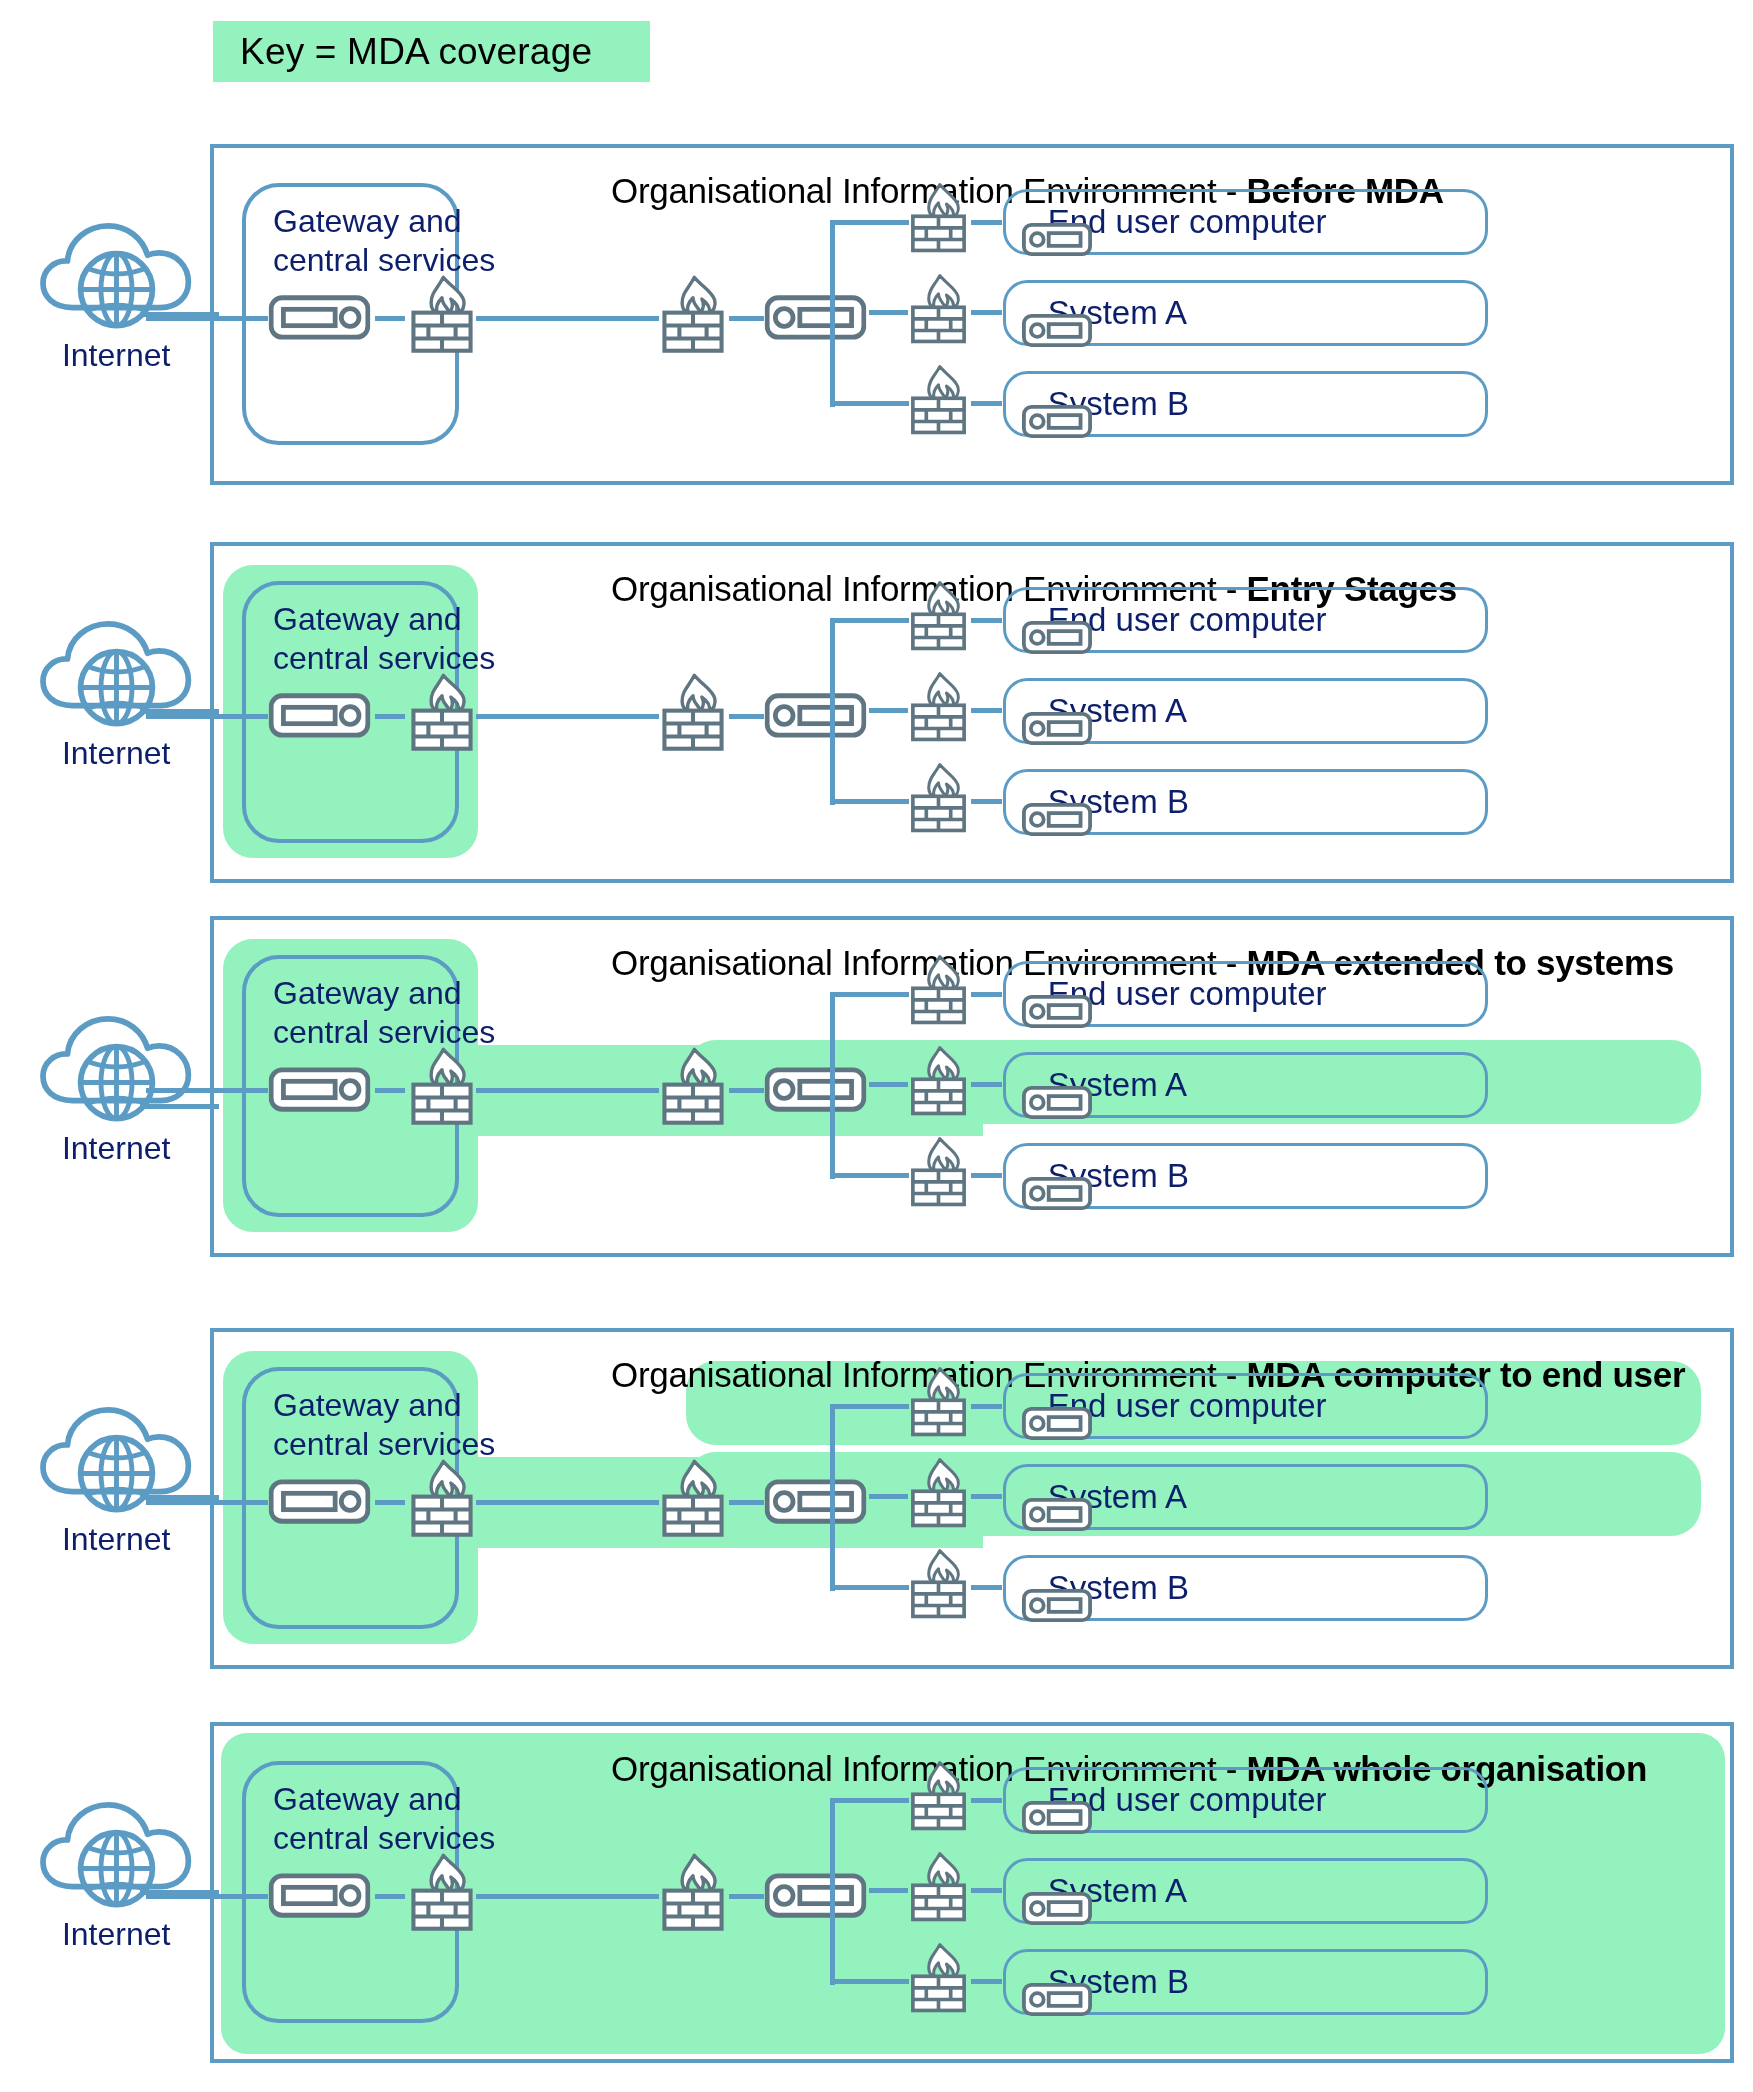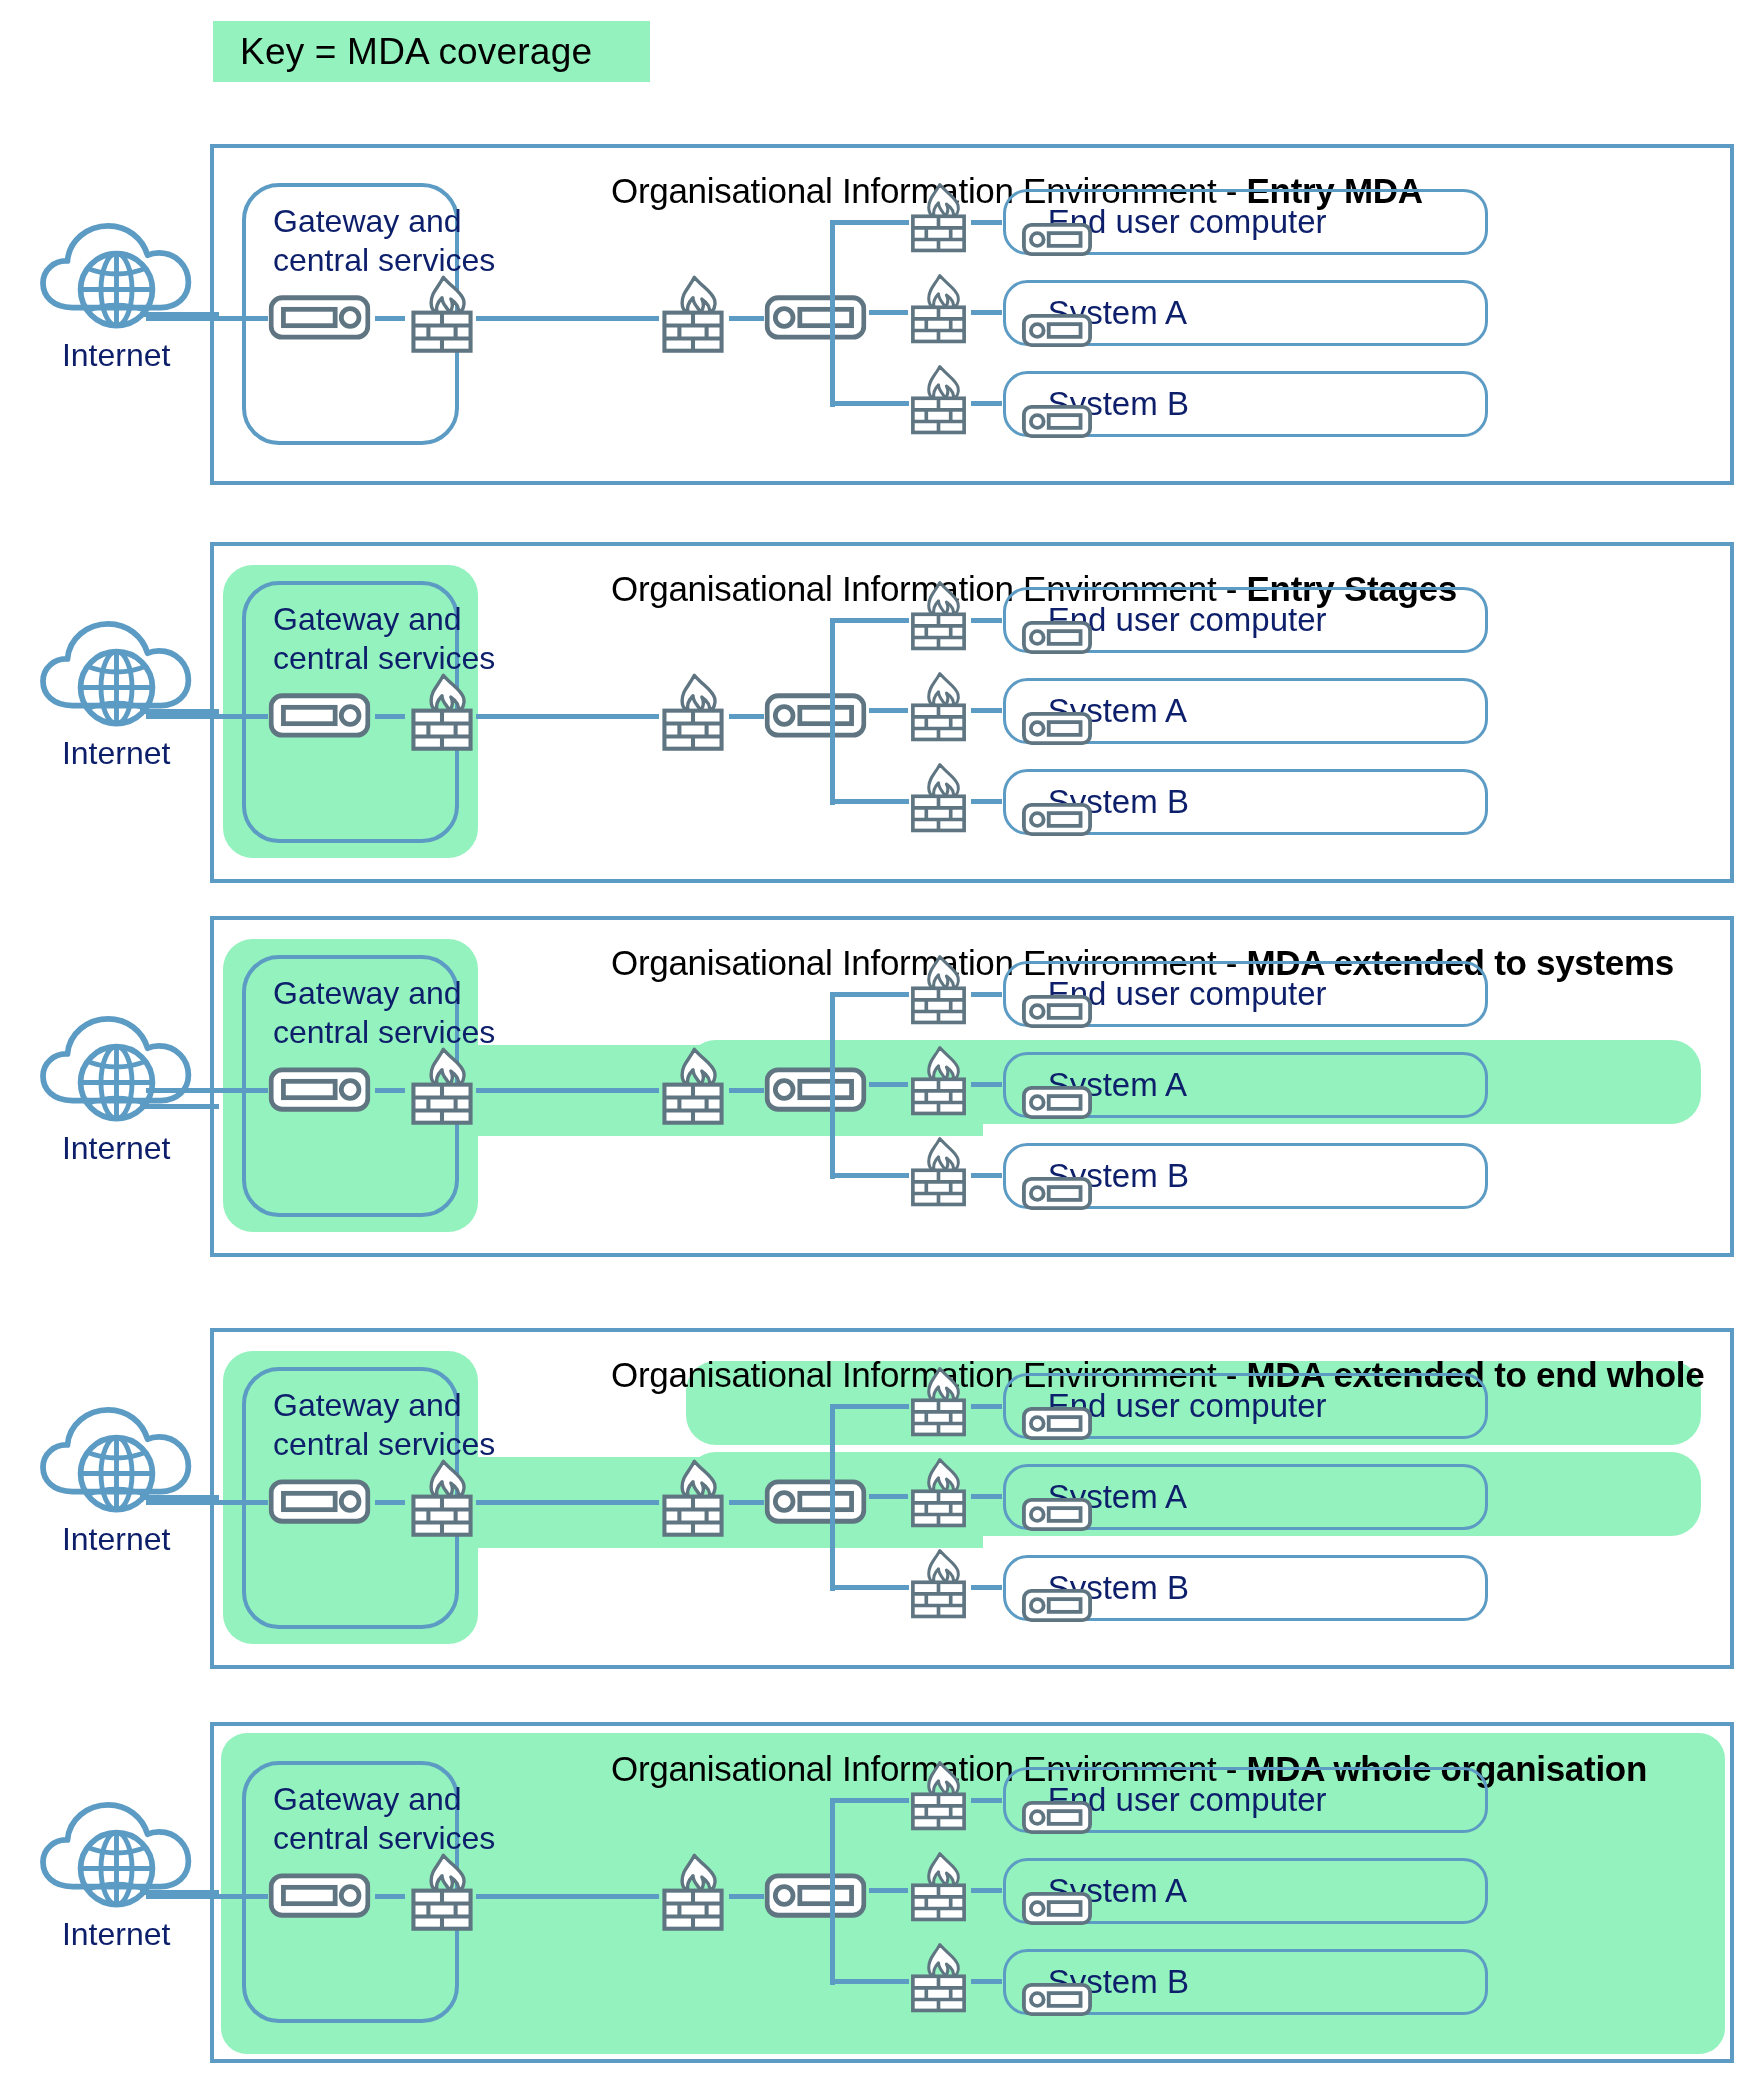--- a/index.html
+++ b/index.html
@@ -69,21 +69,21 @@
 <body>
 
 <div class="stage">
 
   <div class="key-box">
     <span>Key = MDA coverage</span>
   </div>
 
   <div id="panels-root">
       <div class="panel" style="top: 144px; height: 341px;">
-        <div class="panel-title">Organisational Information Environment - <b>Entry MDA</b></div>
+        <div class="panel-title">Organisational Information Environment - <b>Before MDA</b></div>
         <div class="gw-box" style="left:28px;top:35px;width:217px;height:262px;"></div>
         <div class="gw-label" style="left:59px;top:54px;">Gateway and<br>central services</div>
         <div style="position:absolute;left:54px;top:147px;">
           <svg class="ico" width="103" height="45" style="overflow:visible" viewBox="0 0 118 52">
             <use href="#sym-server-gw"></use>
           </svg>
         </div>
         <div class="hline" style="left:161px;top:168px;width:30px;"></div>
         <div style="position:absolute;left:194px;top:125px;">
           <svg class="ico" width="68" height="82" style="overflow:visible" viewBox="0 0 78 94">
@@ -302,21 +302,21 @@
             </svg>
           </span>
           <span class="dev-label">System B</span>
         </div>
       </div>
       <div class="panel" style="top: 1328px; height: 341px;">
         <div class="panel-green" style="left:8.7px;top:19px;width:255px;height:293px;"></div>
         <div class="panel-green" style="left:227px;top:125px;width:542px;height:91px;border-radius:0;"></div>
         <div class="panel-green" style="left:472px;top:29px;width:1015px;height:84px;"></div>
         <div class="panel-green" style="left:472px;top:120px;width:1015px;height:84px;"></div>
-        <div class="panel-title">Organisational Information Environment - <b>MDA extended to end whole</b></div>
+        <div class="panel-title">Organisational Information Environment - <b>MDA computer to end user</b></div>
         <div class="gw-box" style="left:28px;top:35px;width:217px;height:262px;"></div>
         <div class="gw-label" style="left:59px;top:54px;">Gateway and<br>central services</div>
         <div style="position:absolute;left:54px;top:147px;">
           <svg class="ico" width="103" height="45" style="overflow:visible" viewBox="0 0 118 52">
             <use href="#sym-server-gw"></use>
           </svg>
         </div>
         <div class="hline" style="left:161px;top:168px;width:30px;"></div>
         <div style="position:absolute;left:194px;top:125px;">
           <svg class="ico" width="68" height="82" style="overflow:visible" viewBox="0 0 78 94">

